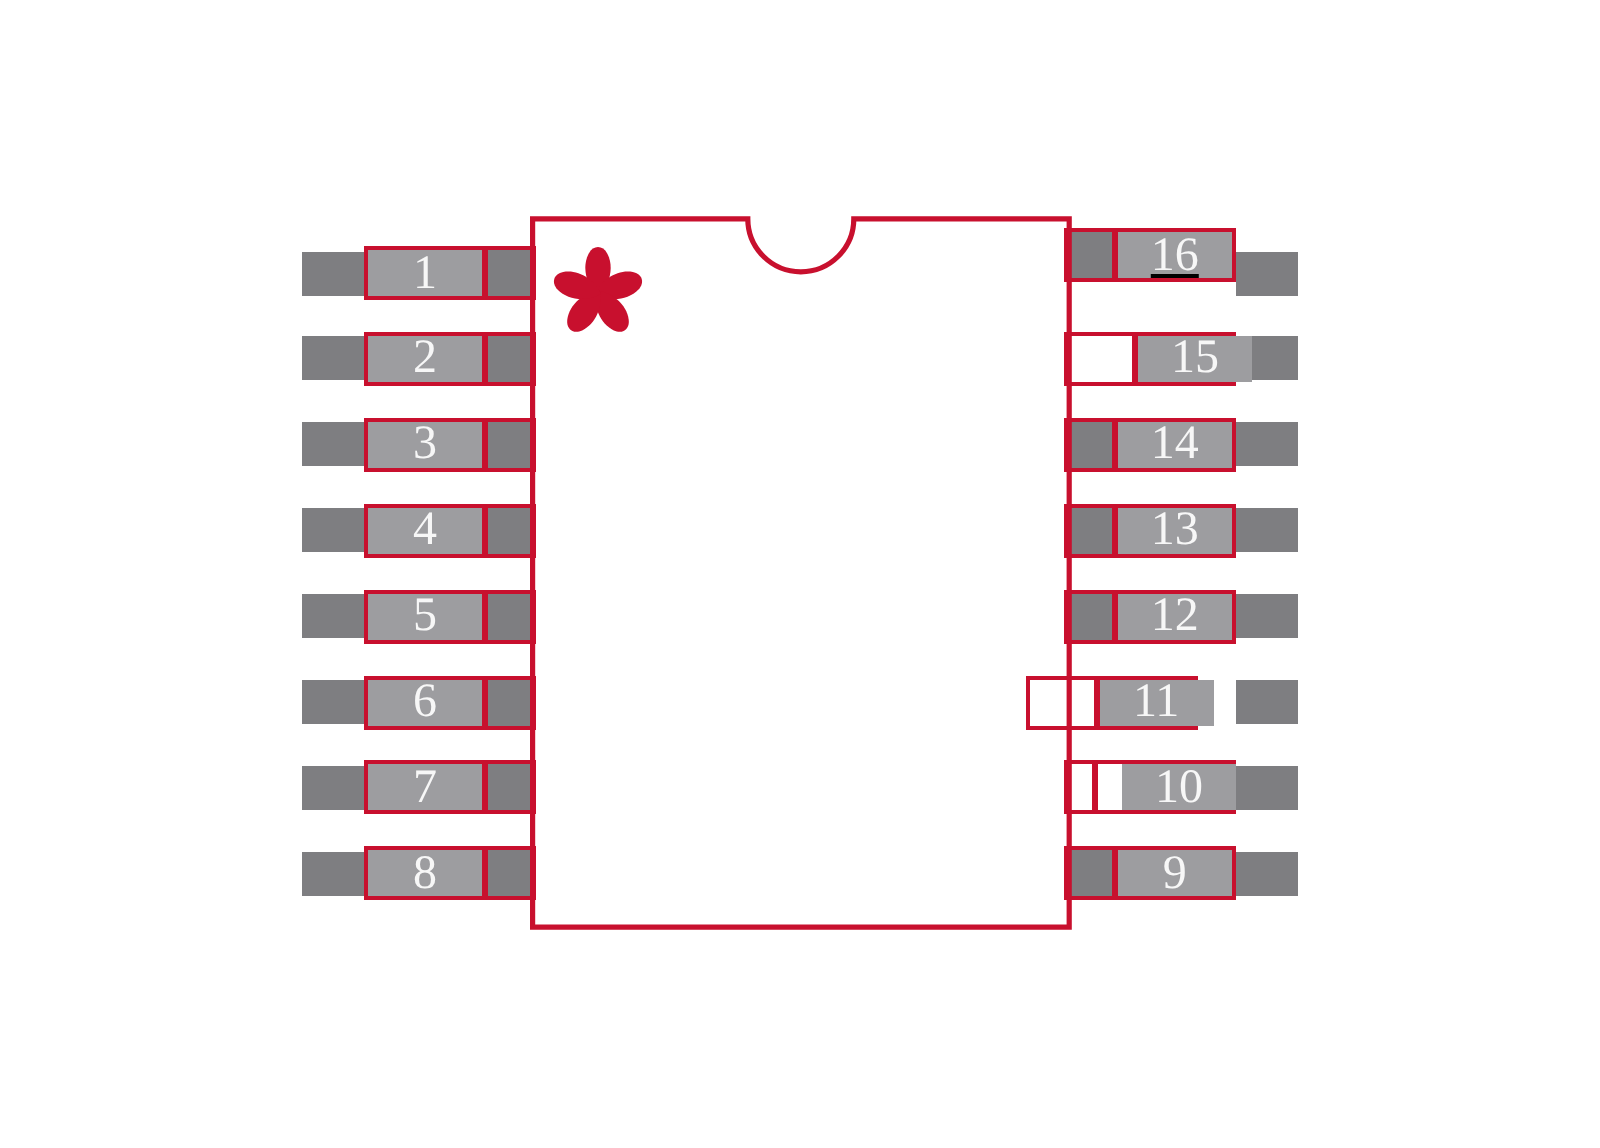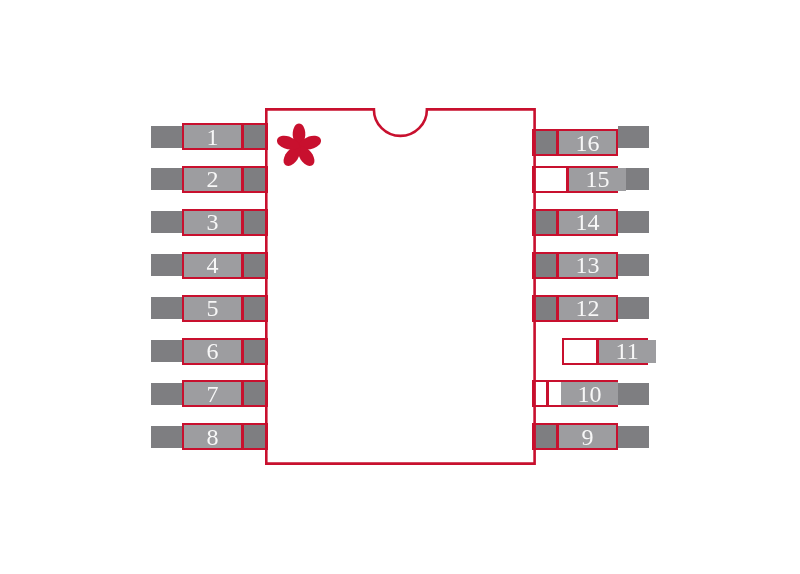--- a/index.html
+++ b/index.html
@@ -103,21 +103,21 @@
         <span class="divider"></span>
         <span class="stub"></span>
       </div>
       <div class="lead" style="top: 425.8px; height: 22px; width: 31px; left: 151px;"></div>
       <div class="pad" style="top: 423.3px; left: 182px;">
         <span class="num">8</span>
         <span class="divider"></span>
         <span class="stub"></span>
       </div>
       <div class="lead" style="top: 125.5px; height: 22px; width: 31px; left: 618px;"></div>
-      <div class="pad" style="top: 129px; left: 532.4px;">
+      <div class="pad" style="top: 114px; left: 532.4px; text-decoration: underline;">
         <span class="stub"></span>
         <span class="divider"></span>
         <span class="num">16</span>
       </div>
       <div class="lead" style="top: 168.4px; height: 22px; width: 31px; left: 618px;"></div>
       <div class="pad" style="top: 165.9px; left: 532.4px; padding-left: 32px;">
         <span class="stub"></span>
         <span class="divider"></span>
         <span class="num">15</span>
       </div>
@@ -133,21 +133,21 @@
         <span class="divider"></span>
         <span class="num">13</span>
       </div>
       <div class="lead" style="top: 297.1px; height: 22px; width: 31px; left: 618px;"></div>
       <div class="pad" style="top: 294.6px; left: 532.4px; text-align: center;">
         <span class="stub"></span>
         <span class="divider"></span>
         <span class="num">12</span>
       </div>
       <div class="lead" style="top: 340px; height: 22px; width: 31px; left: 618px;"></div>
-      <div class="pad" style="top: 337.5px; left: 562px; padding-left: 32px;">
+      <div class="pad" style="top: 337.5px; left: 513px; padding-left: 32px;">
         <span class="stub"></span>
         <span class="divider"></span>
         <span class="num">11</span>
       </div>
       <div class="lead" style="top: 382.9px; height: 22px; width: 31px; left: 618px;"></div>
       <div class="pad" style="top: 380.4px; left: 532.4px; gap: 12px;">
         <span class="stub"></span>
         <span class="divider"></span>
         <span class="num">10</span>
       </div>

